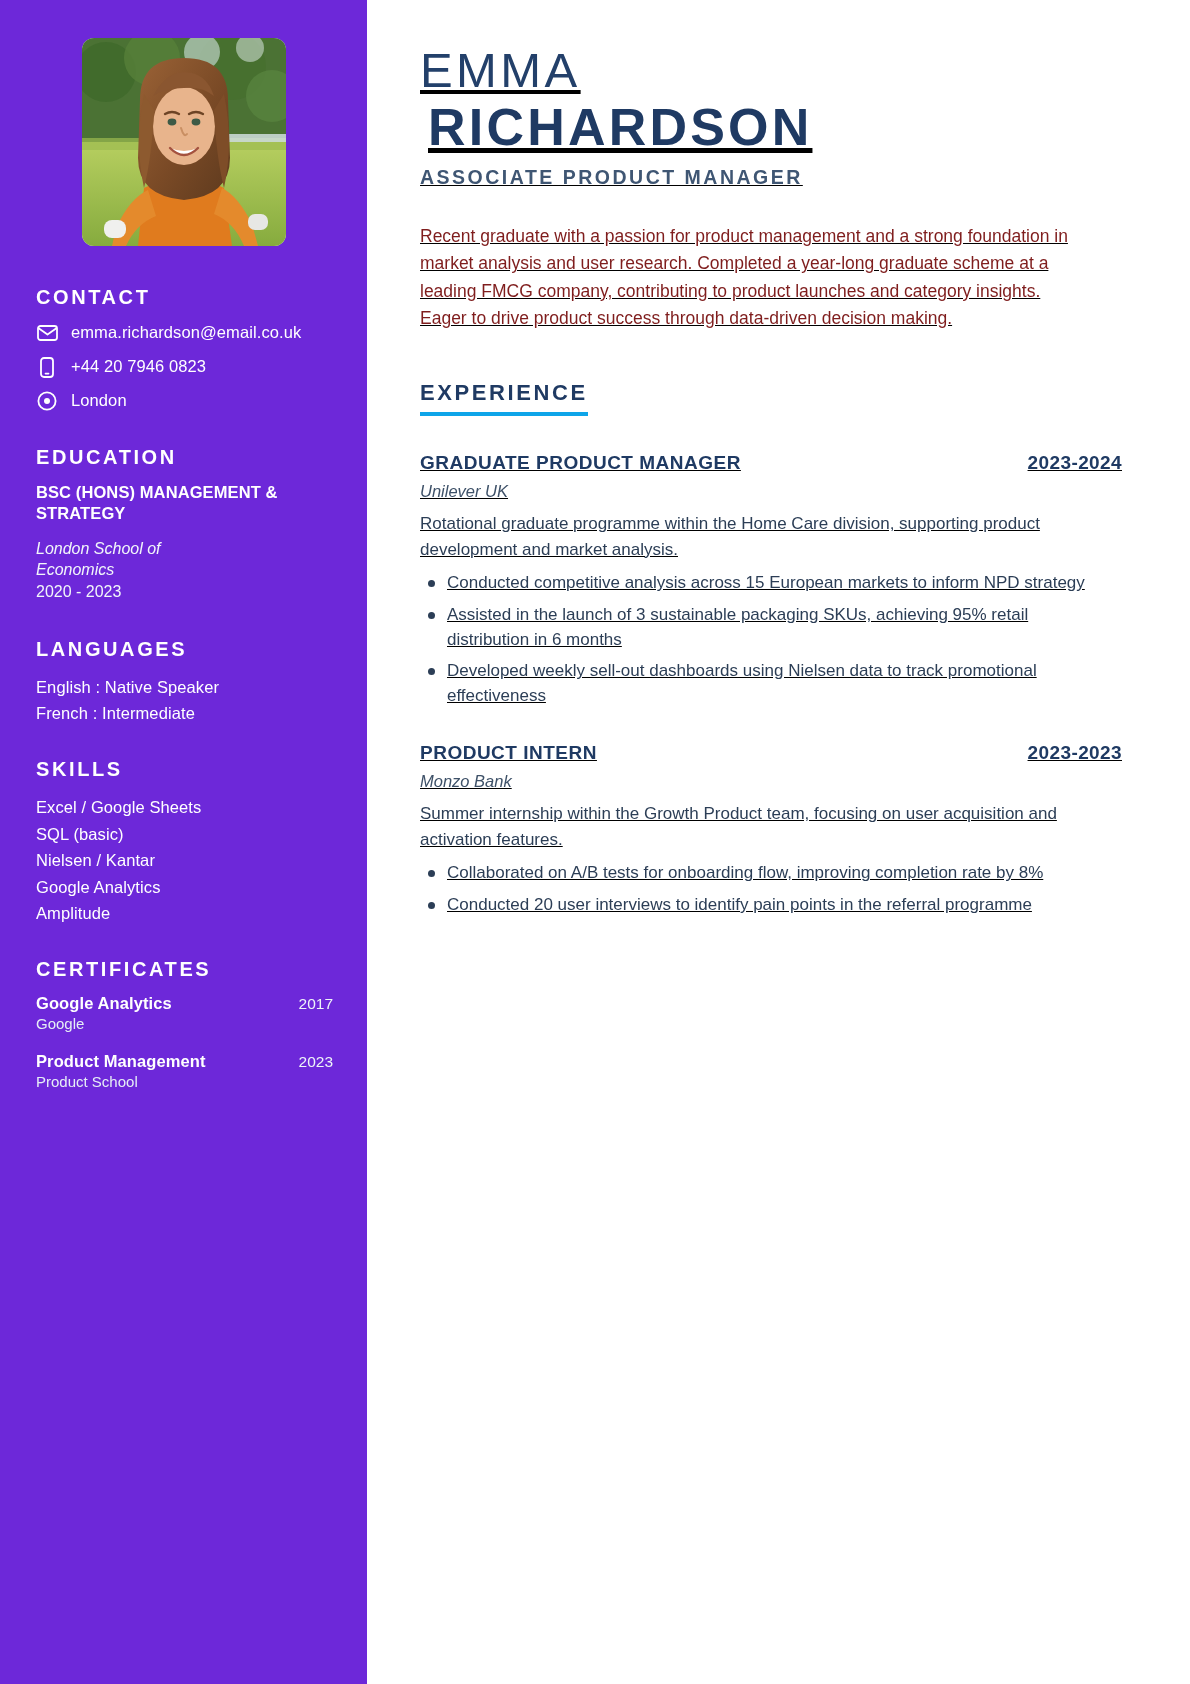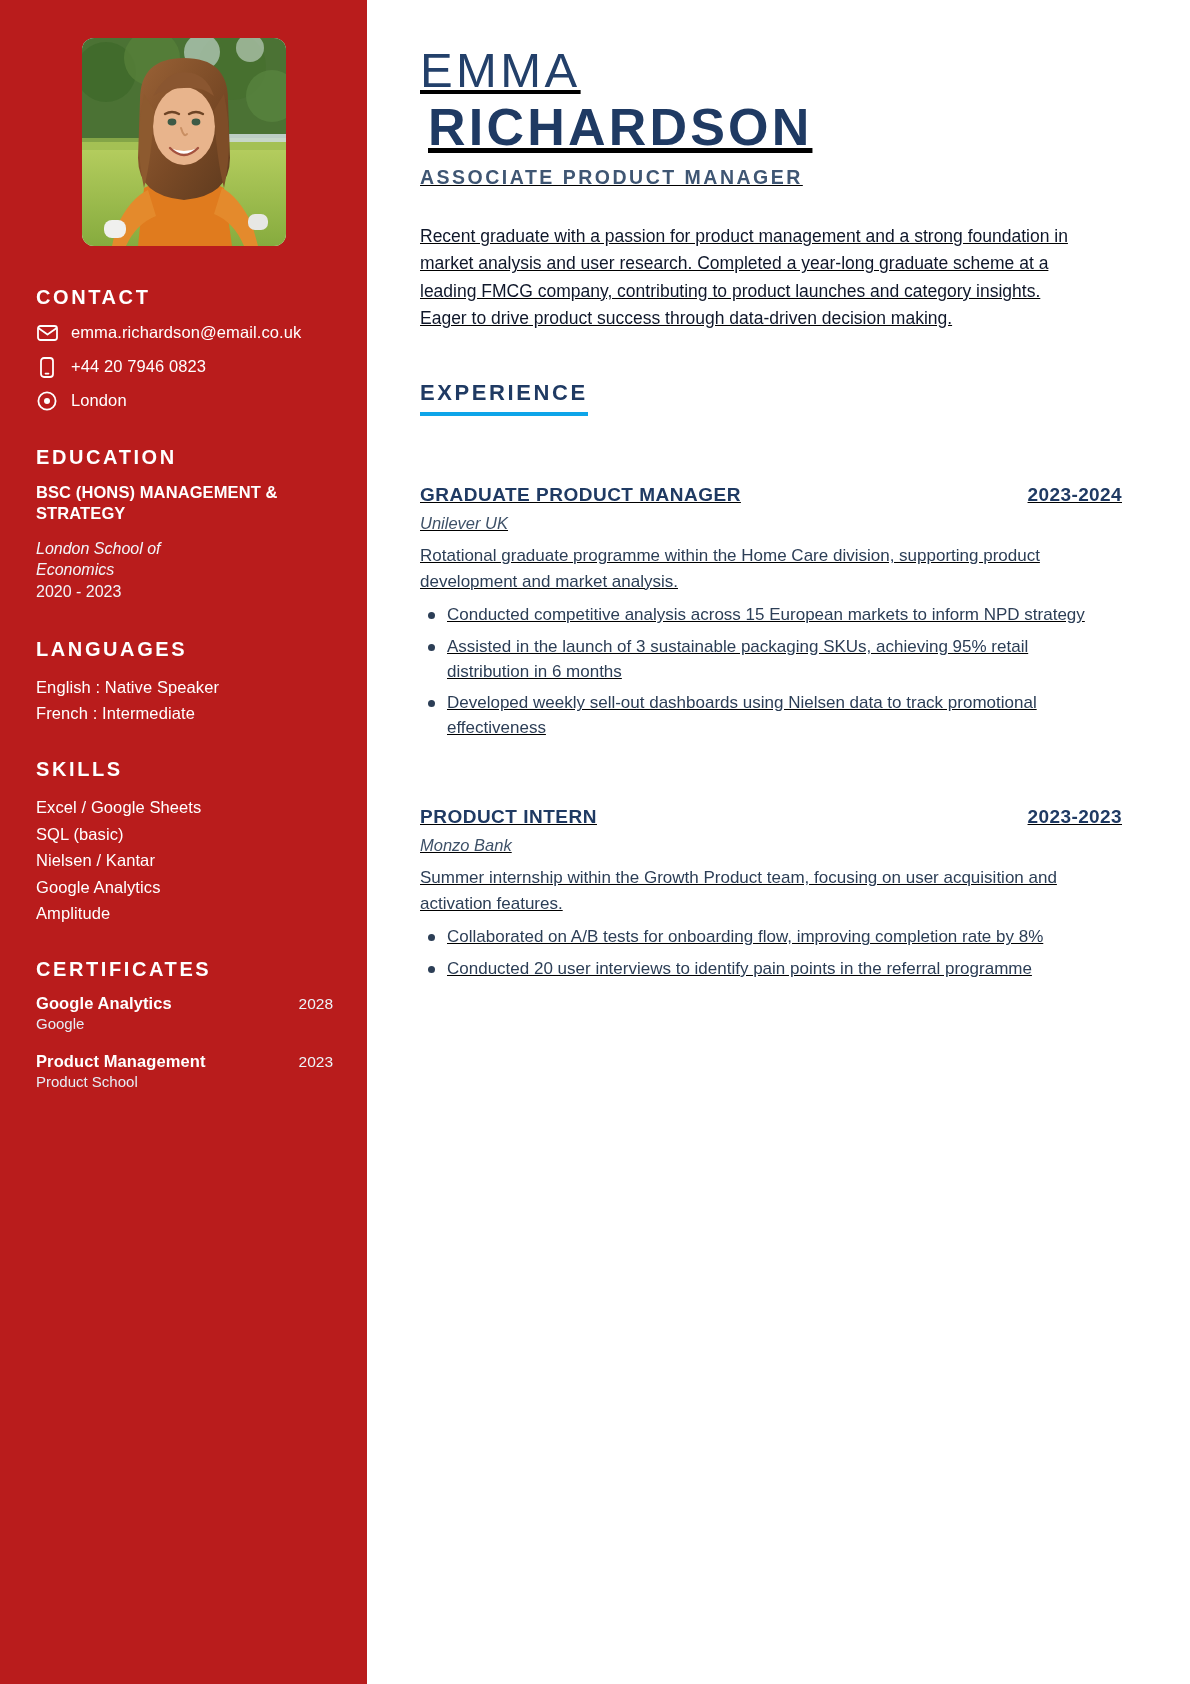--- a/index.html
+++ b/index.html
@@ -20,21 +20,21 @@
     height: 1684px;
     display: flex;
     background: #ffffff;
     box-sizing: border-box;
   }
 
   
   .sidebar {
     width: 367px;
     flex: 0 0 367px;
-    background: #b91c1c;
+    background: #6d28d9;
     padding: 0 0 0 0;
     box-sizing: border-box;
     color: #ffffff;
     position: relative;
   }
 
   .photo-wrap {
     margin: 38px 0 0 0;
     display: flex;
     justify-content: center;
@@ -168,21 +168,21 @@
   .job-title {
     font-size: 19.5px;
     font-weight: bold;
     color: #3f5673;
     letter-spacing: 2.5px;
     margin: 11px 0 0 0;
   }
 
   .summary {
     font-size: 17.5px;
-    color: #0f172a;
+    color: #7f1d1d;
     line-height: 1.56;
     margin: 34px 0 0 0;
     max-width: 660px;
   }
 
   .exp-heading {
     display: inline-block;
     font-size: 22px;
     font-weight: bold;
     color: #1f3a63;
@@ -198,21 +198,20 @@
   .job-head {
     display: flex;
     justify-content: space-between;
     align-items: baseline;
   }
   .job-role {
     font-size: 19px;
     font-weight: bold;
     color: #1f3a63;
     letter-spacing: 0.5px;
-    margin-top: 32px;
   }
   .job-dates {
     font-size: 19px;
     font-weight: bold;
     color: #1f3a63;
     letter-spacing: 0.4px;
     white-space: nowrap;
     padding-left: 20px;
   }
   .job-company {
@@ -368,21 +367,21 @@
         <div class="skill-item">Google Analytics</div>
         <div class="skill-item">Amplitude</div>
       </section>
 
       <section class="sec-certificates">
         <h2 class="side-heading">CERTIFICATES</h2>
 
         <div class="cert-item">
           <div class="cert-top">
             <span class="cert-name">Google Analytics</span>
-            <span class="cert-year">2028</span>
+            <span class="cert-year">2017</span>
           </div>
           <div class="cert-issuer">Google</div>
         </div>
 
         <div class="cert-item">
           <div class="cert-top">
             <span class="cert-name">Product Management</span>
             <span class="cert-year">2023</span>
           </div>
           <div class="cert-issuer">Product School</div>

